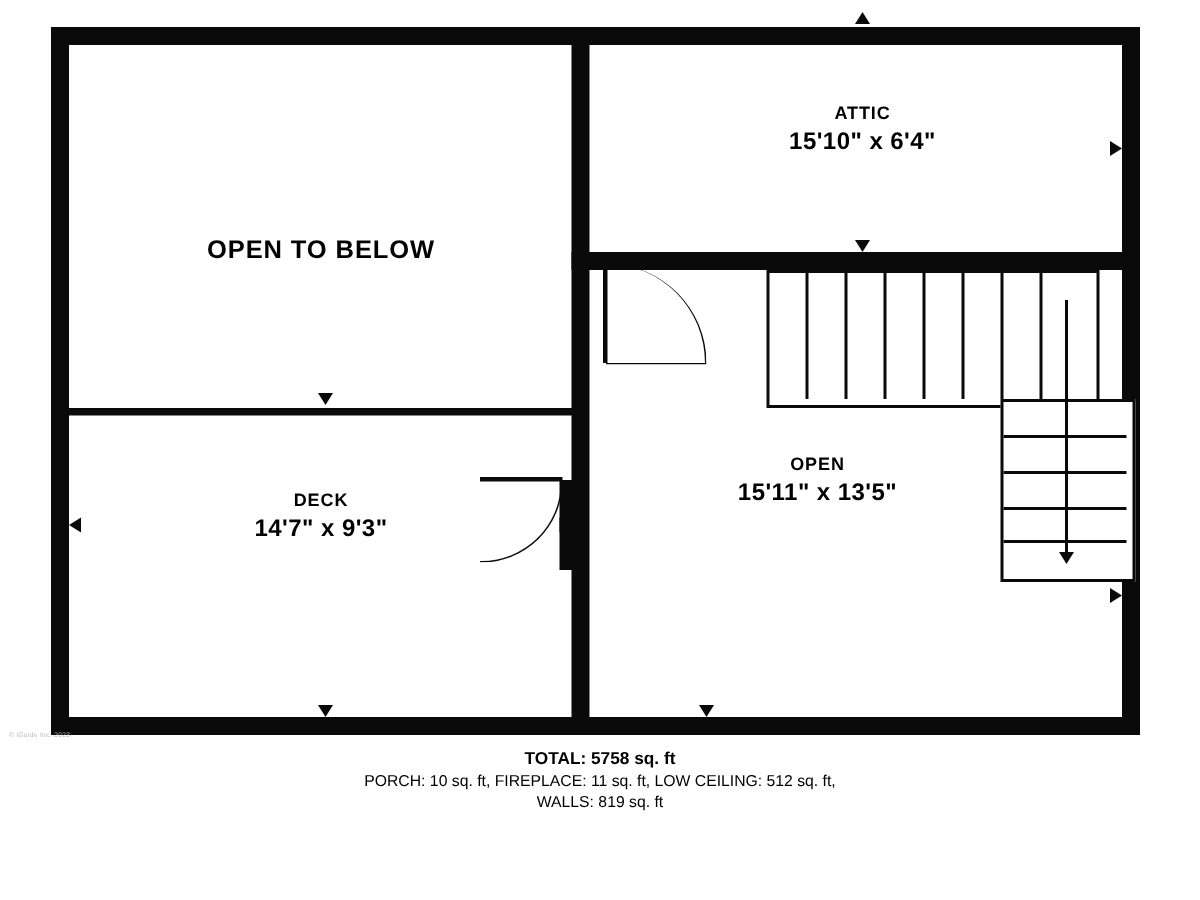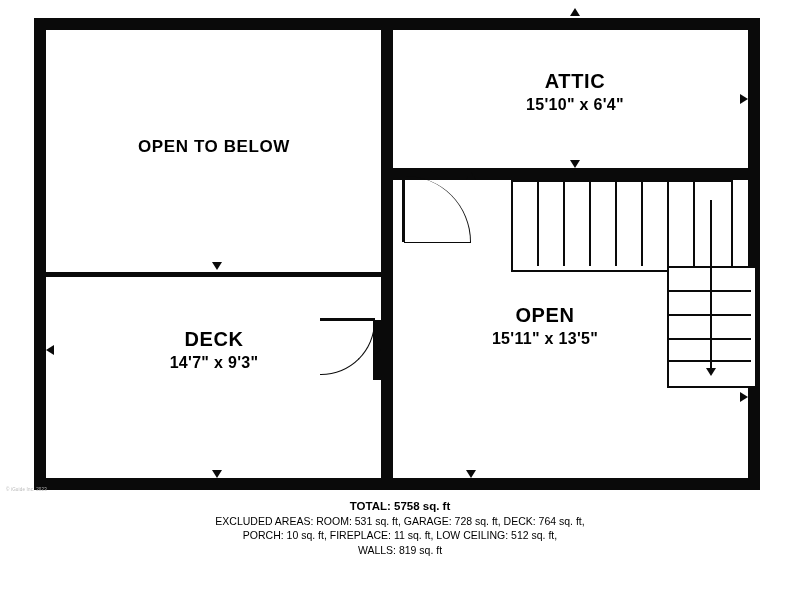--- a/index.html
+++ b/index.html
@@ -31,21 +31,21 @@
   }
 
   
   .room-label {
     position: absolute;
     text-align: center;
     line-height: 1.32;
     white-space: nowrap;
   }
   .room-label .name {
-    font-size: 20px;
+    font-size: 12px;
     font-weight: bold;
     letter-spacing: 0.6px;
     display: block;
   }
   .room-label .dims {
     font-size: 16px;
     font-weight: bold;
     letter-spacing: 0.3px;
     display: block;
   }
@@ -191,21 +191,21 @@
     <div class="stair-outline" style="left:667px; top:266px; width:86px; height:118px;"></div>
     <div class="stair-step" style="left:669px; top:290px; width:82px; height:2px;"></div>
     <div class="stair-step" style="left:669px; top:314px; width:82px; height:2px;"></div>
     <div class="stair-step" style="left:669px; top:338px; width:82px; height:2px;"></div>
     <div class="stair-step" style="left:669px; top:360px; width:82px; height:2px;"></div>
 
     <div class="stair-step" style="left:710px; top:200px; width:2px; height:170px;"></div>
     <div class="arrow down" style="left:706px; top:368px;"></div>
   </div>
 
-  <div class="room-label single" style="left:64px; top:136px; width:300px;">
+  <div class="room-label single" style="left:64px; top:156px; width:300px;">
     <span class="name">OPEN TO BELOW</span>
   </div>
 
   <div class="room-label" style="left:430px; top:68px; width:290px;">
     <span class="name">ATTIC</span>
     <span class="dims">15'10" x 6'4"</span>
   </div>
 
   <div class="room-label" style="left:64px; top:326px; width:300px;">
     <span class="name">DECK</span>
@@ -215,16 +215,15 @@
   <div class="room-label" style="left:400px; top:302px; width:290px;">
     <span class="name">OPEN</span>
     <span class="dims">15'11" x 13'5"</span>
   </div>
 
   <div id="watermark">© iGuide Inc. 2023</div>
 </div>
 
 <div id="footer">
   <div class="total">TOTAL: 5758 sq. ft</div>
-  <div class="line">EXCLUDED AREAS: ROOM: 531 sq. ft, GARAGE: 728 sq. ft, DECK: 764 sq. ft,</div>
   <div class="line">PORCH: 10 sq. ft, FIREPLACE: 11 sq. ft, LOW CEILING: 512 sq. ft,</div>
   <div class="line">WALLS: 819 sq. ft</div>
 </div>
 
 </body></html>

